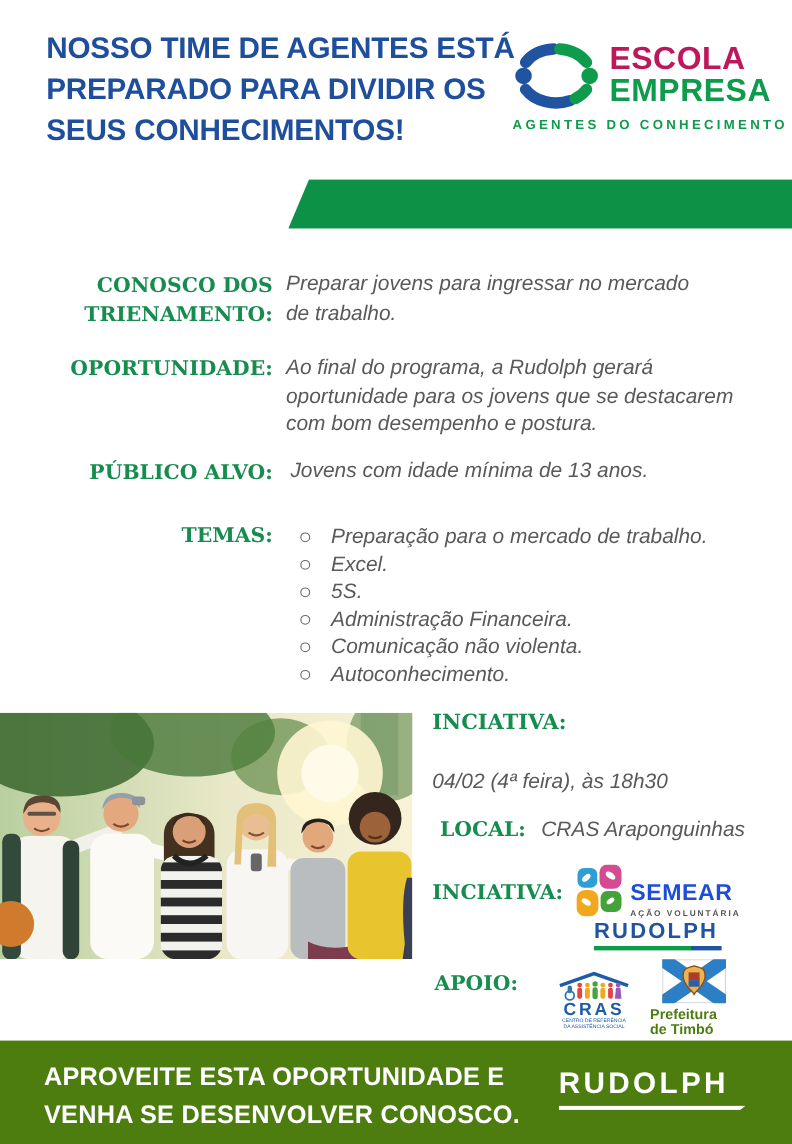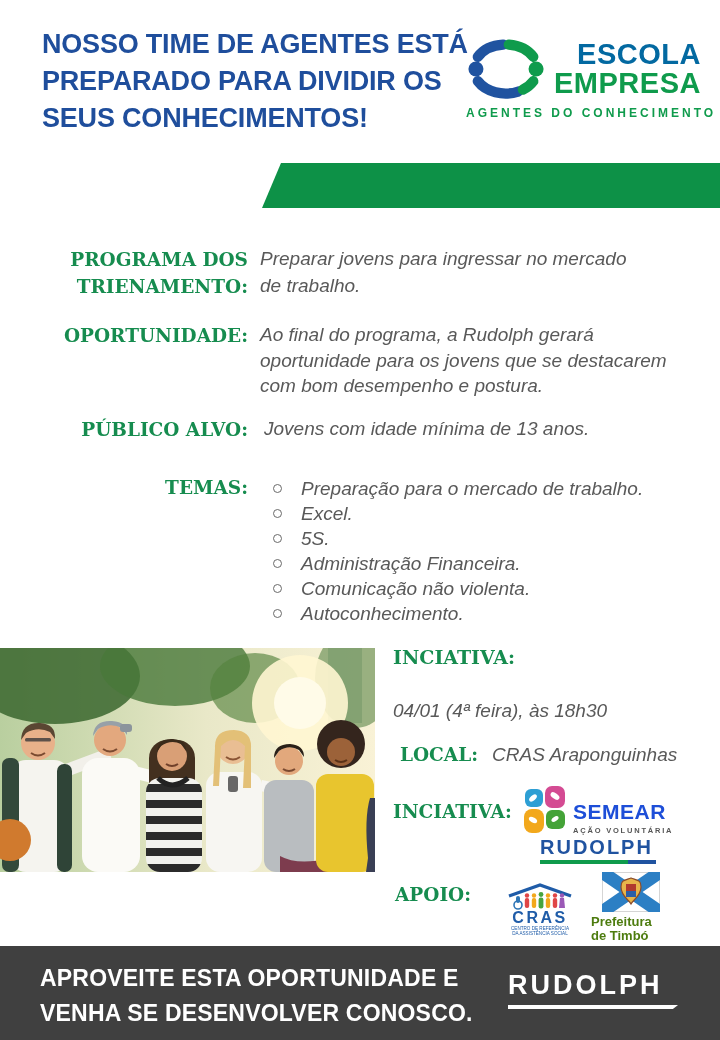--- a/index.html
+++ b/index.html
@@ -11,21 +11,21 @@
   
   .headline {
     position:absolute; left:42px; top:26px; width:430px;
     font-size:27px; font-weight:700; line-height:37px;
     color:#1F4E9C; letter-spacing:-0.2px;
   }
   .brand { position:absolute; left:466px; top:38px; width:250px; }
   .brand-row { display:flex; align-items:flex-start; }
   .brand-icon { width:80px; height:62px; flex:0 0 auto; }
   .brand-text { margin-left:8px; margin-top:2px; font-weight:700; font-size:29px; line-height:29px; letter-spacing:0.5px; }
-  .brand-l1 { color:#0369a1;text-align:right; }
+  .brand-l1 { color:#be185d; }
   .brand-l2 { color:#0F9B4C;text-align:center; }
   .brand-tagline {
     margin-top:6px; font-size:12px; font-weight:700; letter-spacing:3px;
     color:#0F9B4C; white-space:nowrap;
   }
   
   .banner {
     position:absolute; left:0; top:163px; width:720px; height:45px;
     background:#0D9147;
     clip-path:polygon(281px 0, 720px 0, 720px 45px, 262px 45px);
@@ -65,21 +65,21 @@
   .rudolph-blue-underline {
     height:3.5px; width:116px; margin-top:1px;
     background:linear-gradient(90deg, #0F9B4C 0 76%, #2053A0 76% 100%);
   }
   .apoio-label { position:absolute; left:395px; top:884px; }
   .cras-logo { position:absolute; left:506px; top:882px; }
   .prefeitura { position:absolute; left:591px; top:872px; width:80px; }
   .prefeitura svg { margin-left:11px; display:block; }
   .prefeitura-text { margin-top:3px; font-size:13px; line-height:14px; font-weight:800; color:#4d7c0f; }
   
-  .footer { position:absolute; left:0; top:946px; width:720px; height:94px; background:#404040; }
+  .footer { position:absolute; left:0; top:946px; width:720px; height:94px; background:#4d7c0f; }
   .footer-msg {
     position:absolute; left:40px; top:15px;
     color:#fff; font-weight:700; font-size:23px; line-height:35px; letter-spacing:0.2px;
   }
   .footer-logo { position:absolute; left:508px; top:24px; }
   .footer-logo-text { color:#fff; font-size:27px; font-weight:800; letter-spacing:3px; }
   .footer-logo-underline {
     height:4px; width:170px; background:#fff; margin-top:4px;
     clip-path:polygon(0 0, 100% 0, 97% 100%, 0 100%);
   }
@@ -108,21 +108,21 @@
       <div class="brand-l2">EMPRESA</div>
     </div>
   </div>
   <div class="brand-tagline">AGENTES DO CONHECIMENTO</div>
 </div>
 
 <div class="banner"></div>
 
 <div class="row r-objetivo">
   <div class="row-label slab">
-    <div>PROGRAMA DOS</div>
+    <div>CONOSCO DOS</div>
     <div>TRIENAMENTO:</div>
   </div>
   <div class="row-value ital">
     <div>Preparar jovens para ingressar no mercado</div>
     <div>de trabalho.</div>
   </div>
 </div>
 
 <div class="row r-oportunidade">
   <div class="row-label slab">OPORTUNIDADE:</div>
@@ -246,21 +246,21 @@
       <circle cx="341" cy="104" r="14" fill="#9C6239"></circle>
       <path d="M335,112 q6,4 12,0" stroke="#5a3116" stroke-width="2" fill="none"></path>
       <path d="M368,210 q-4,-40 2,-60 L375,150 L375,224 L366,224 Z" fill="#3a3f55"></path>
     </g>
   </svg>
 </div>
 
 <div class="program-title slab">
   <div>INCIATIVA:</div>
 </div>
-<div class="program-date ital">04/01 (4ª feira), às 18h30</div>
+<div class="program-date ital">04/02 (4ª feira), às 18h30</div>
 
 <div class="local-row">
   <span class="slab">LOCAL:</span>
   <span class="ital local-value">CRAS Araponguinhas</span>
 </div>
 
 <div class="iniciativa-label slab">INCIATIVA:</div>
 
 <div class="semear">
   <svg width="42" height="48" viewBox="0 0 42 48">

